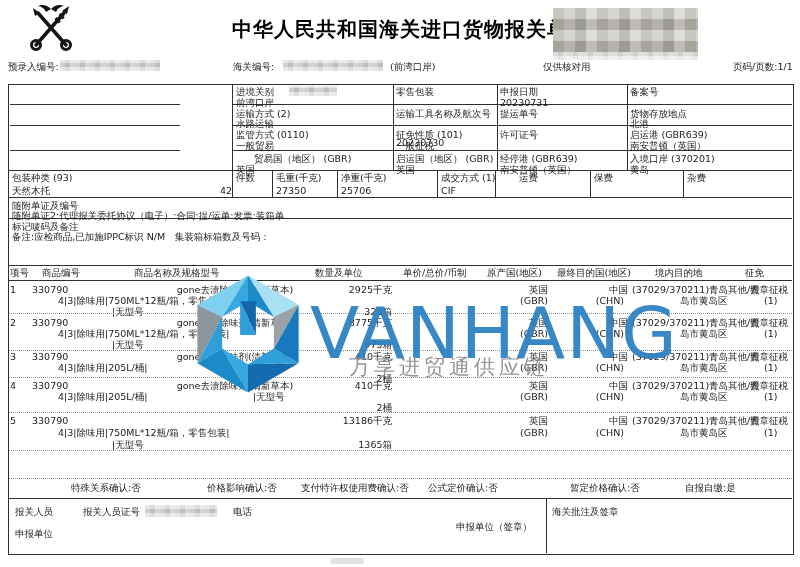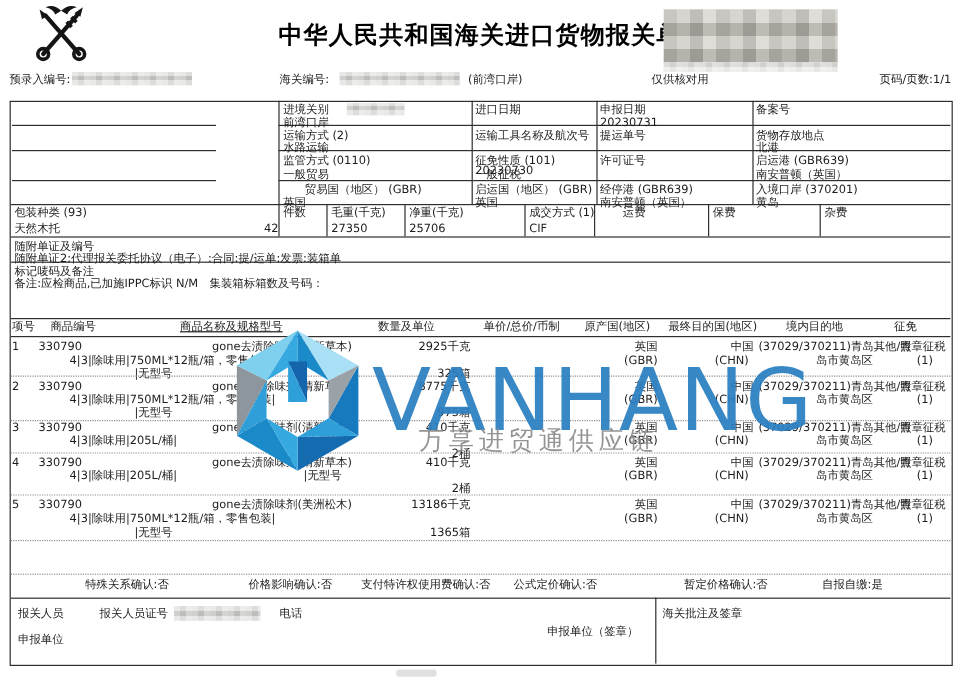--- a/index.html
+++ b/index.html
@@ -79,21 +79,21 @@
   <div class="vl" style="left:272px;top:170px;height:27px;"></div>
   <div class="vl" style="left:337px;top:170px;height:27px;"></div>
   <div class="vl" style="left:437px;top:170px;height:27px;"></div>
   <div class="vl" style="left:495px;top:170px;height:27px;"></div>
   <div class="vl" style="left:590px;top:170px;height:27px;"></div>
   <div class="vl" style="left:683px;top:170px;height:27px;"></div>
 
   <div class="abs tx" style="left:236px;top:87px;">进境关别</div>
   <div class="abs pix-sm" style="left:289px;top:86px;width:48px;height:10px;"></div>
   <div class="abs tx" style="left:236px;top:98px;">前湾口岸</div>
-  <div class="abs tx" style="left:396px;top:87px;">进口日期</div>
+  <div class="abs tx" style="left:396px;top:87px;">零售包装</div>
   <div class="abs tx" style="left:396px;top:98px;margin-top:40px;">20230730</div>
   <div class="abs tx" style="left:500px;top:87px;">申报日期</div>
   <div class="abs tx" style="left:500px;top:98px;">20230731</div>
   <div class="abs tx" style="left:630px;top:87px;">备案号</div>
 
   <div class="abs tx" style="left:236px;top:109px;">运输方式 (2)</div>
   <div class="abs tx" style="left:236px;top:119px;">水路运输</div>
   <div class="abs tx" style="left:396px;top:109px;">运输工具名称及航次号</div>
   <div class="abs tx" style="left:500px;top:109px;">提运单号</div>
   <div class="abs tx" style="left:630px;top:109px;">货物存放地点</div>
@@ -130,21 +130,21 @@
   <div class="abs tx" style="left:594px;top:173px;">保费</div>
   <div class="abs tx" style="left:687px;top:173px;">杂费</div>
 
   <div class="abs tx" style="left:12px;top:201px;">随附单证及编号</div>
   <div class="abs tx" style="left:12px;top:211px;">随附单证2:代理报关委托协议（电子）:合同:提/运单:发票:装箱单</div>
   <div class="abs tx" style="left:12px;top:222px;">标记唛码及备注</div>
   <div class="abs tx" style="left:12px;top:232px;">备注:应检商品,已加施IPPC标识 N/M　集装箱标箱数及号码：</div>
 
   <div class="abs tx" style="left:10px;top:268px;">项号</div>
   <div class="abs tx" style="left:42px;top:268px;">商品编号</div>
-  <div class="abs tx" style="left:150px;top:268px;text-decoration:underline;">商品名称及规格型号</div>
+  <div class="abs tx" style="left:134px;top:268px;">商品名称及规格型号</div>
   <div class="abs tx" style="left:315px;top:268px;">数量及单位</div>
   <div class="abs tx" style="left:403px;top:268px;">单价/总价/币制</div>
   <div class="abs tx" style="left:487px;top:268px;">原产国(地区)</div>
   <div class="abs tx" style="left:557px;top:268px;">最终目的国(地区)</div>
   <div class="abs tx" style="left:655px;top:268px;">境内目的地</div>
   <div class="abs tx" style="left:745px;top:268px;">征免</div>
 
   <div class="abs tx" style="left:10px;top:285px;">1</div>
   <div class="abs tx" style="left:32px;top:285px;">330790</div>
   <div class="abs tx gname" style="left:140px;top:285px;width:190px;">gone去渍除味剂(清新草本)</div>
@@ -208,21 +208,20 @@
   <div class="abs tx" style="right:172px;top:381px;">中国</div>
   <div class="abs tx" style="right:176px;top:392px;">(CHN)</div>
   <div class="abs tx" style="left:632px;top:381px;">(37029/370211)青岛其他/青</div>
   <div class="abs tx" style="left:680px;top:392px;">岛市黄岛区</div>
   <div class="abs tx" style="left:750px;top:381px;">照章征税</div>
   <div class="abs tx" style="left:764px;top:392px;">(1)</div>
   <div class="dl" style="left:9px;top:412px;width:783px;"></div>
 
   <div class="abs tx" style="left:10px;top:416px;">5</div>
   <div class="abs tx" style="left:32px;top:416px;">330790</div>
-  <div class="abs tx gname" style="left:140px;top:416px;width:190px;">gone去渍除味剂(美洲松木)</div>
   <div class="abs tx" style="left:58px;top:428px;">4|3|除味用|750ML*12瓶/箱，零售包装|</div>
   <div class="abs tx" style="left:112px;top:440px;">|无型号</div>
   <div class="abs tx" style="right:408px;top:416px;">13186千克</div>
   <div class="abs tx" style="right:408px;top:440px;">1365箱</div>
   <div class="abs tx" style="right:252px;top:416px;">英国</div>
   <div class="abs tx" style="right:252px;top:428px;">(GBR)</div>
   <div class="abs tx" style="right:172px;top:416px;">中国</div>
   <div class="abs tx" style="right:176px;top:428px;">(CHN)</div>
   <div class="abs tx" style="left:632px;top:416px;">(37029/370211)青岛其他/青</div>
   <div class="abs tx" style="left:680px;top:428px;">岛市黄岛区</div>

